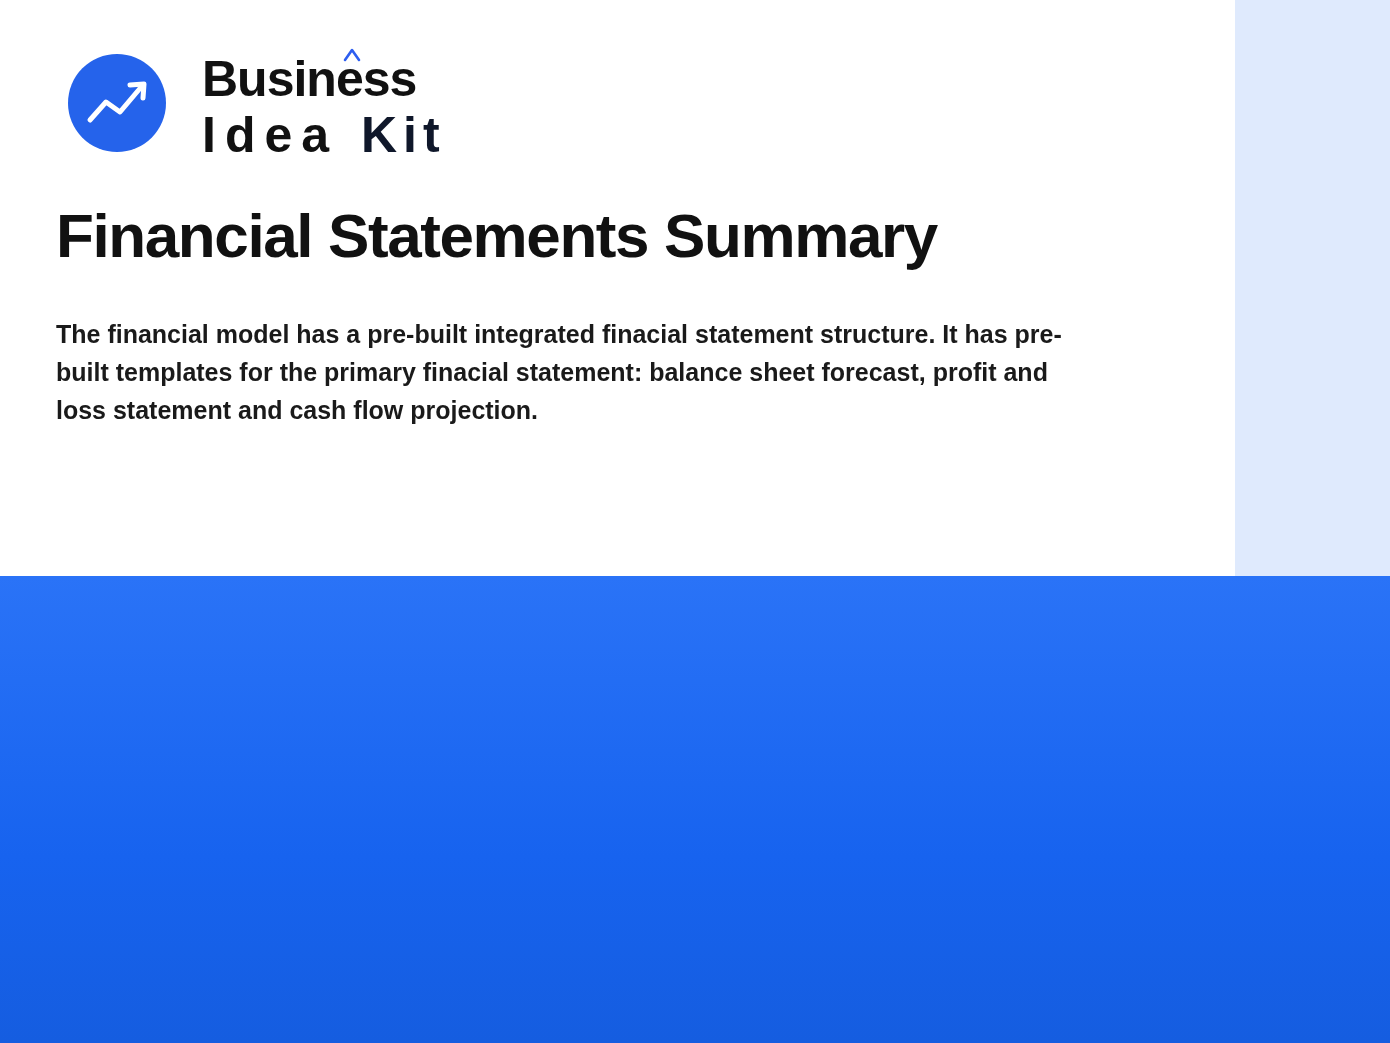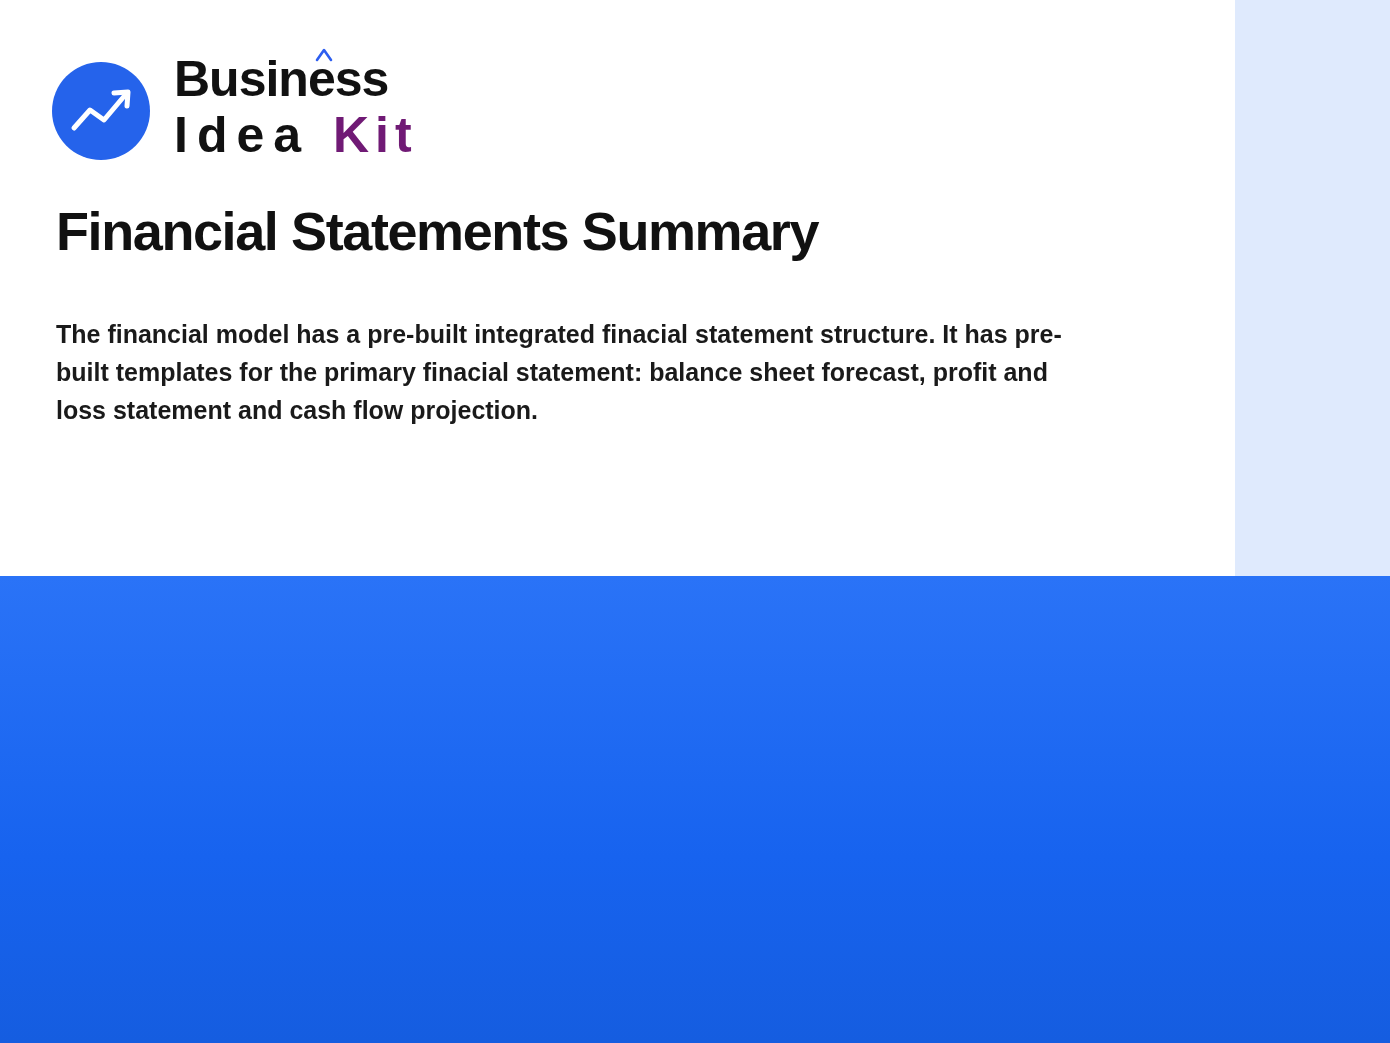--- a/index.html
+++ b/index.html
@@ -2,30 +2,30 @@
 <html><head>
 <meta charset="utf-8">
 <style>
   html,body{margin:0;padding:0;}
   body{width:1390px;height:1043px;background:#ffffff;font-family:"Liberation Sans",sans-serif;overflow:hidden;position:relative;}
 
   
   .top-wrap{position:absolute;left:0;top:0;width:1390px;height:576px;background:#ffffff;}
   .right-tint{position:absolute;right:0;top:0;width:155px;height:576px;background:#dfeafd;}
 
-  .logo-row{position:absolute;left:52px;top:54px;display:flex;align-items:flex-end;}
+  .logo-row{position:absolute;left:68px;top:54px;display:flex;align-items:flex-start;gap:12px;}
   .logo-mark{width:98px;height:98px;border-radius:50%;background:#2563eb;position:relative;flex:none;}
   .logo-mark svg{position:absolute;left:0;top:0;}
   .logo-text{margin-left:24px;line-height:1;}
   .logo-line1{font-size:50px;font-weight:bold;letter-spacing:-1px;color:#111111;position:relative;}
   .logo-line2{font-size:50px;font-weight:bold;letter-spacing:9px;color:#111111;margin-top:6px;}
-  .logo-kit{color:#701a75;letter-spacing:6px;}
+  .logo-kit{color:#0f172a;letter-spacing:6px;}
   .hat{position:absolute;left:141px;top:-6px;width:18px;height:14px;}
 
-  .headline{position:absolute;left:56px;top:200px;font-size:54px;font-weight:bold;letter-spacing:-1.4px;color:#111111;}
+  .headline{position:absolute;left:56px;top:200px;font-size:62px;font-weight:bold;letter-spacing:-1.4px;color:#111111;}
   .subtext{position:absolute;left:56px;top:315px;width:1040px;font-size:25px;line-height:1.52;color:#1a1a1a;font-weight:700;}
 
   
   .blue-band{position:absolute;left:0;top:576px;width:1390px;height:467px;background:#1e6bf5;
      background-image:linear-gradient(180deg,#2a73f7 0%,#1763ef 60%,#155de0 100%);}
 </style>
 </head>
 <body>
 
 <div class="top-wrap">

